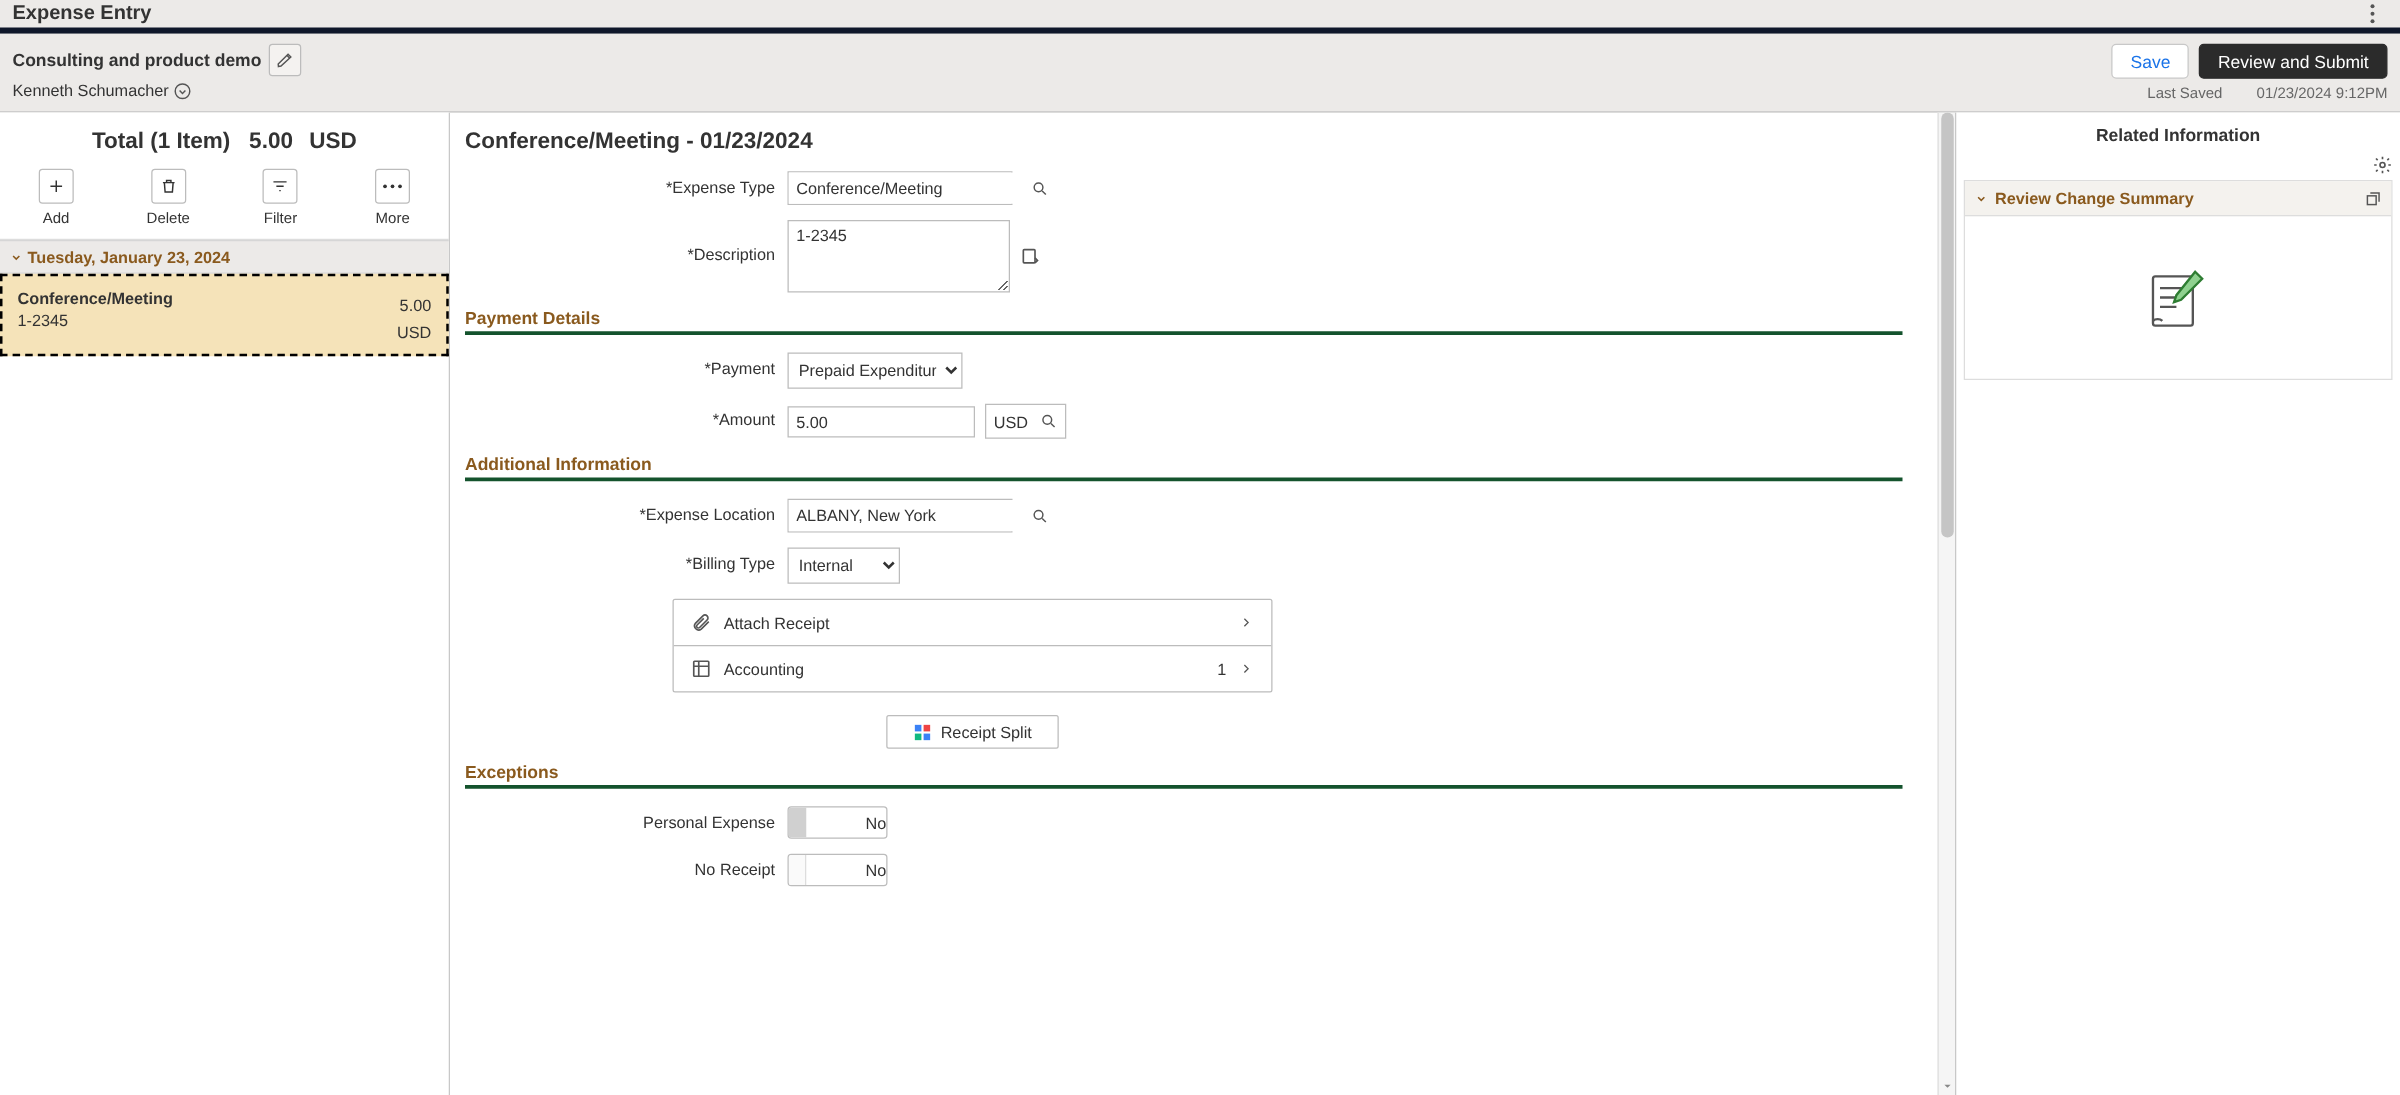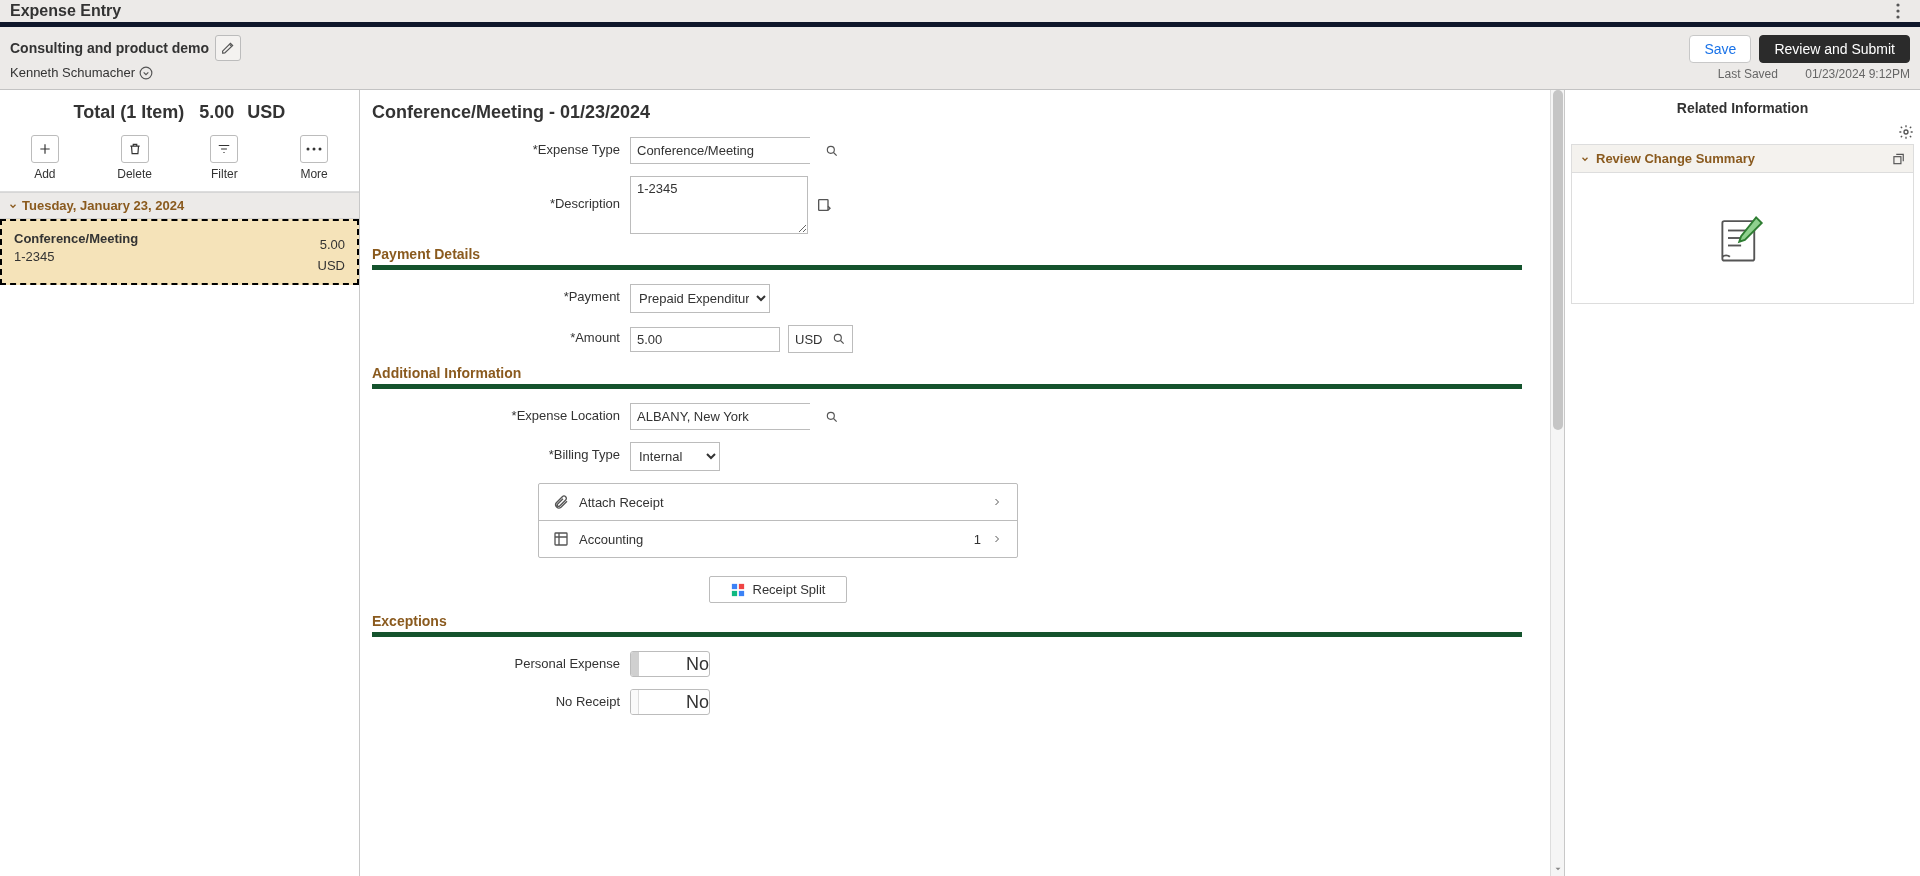--- a/index.html
+++ b/index.html
@@ -56,37 +56,37 @@
   .form-label { width:258px; text-align:right; padding-right:10px; padding-top:5px; font-size:13px;}
   .form-field { display:flex; align-items:center; gap:8px;}
   input[type=text], textarea, select { font-family:inherit; font-size:13px; padding:4px 6px; border:1px solid #bcbcbc; background:#fff; color:#333;}
   .input-date-wrap { position:relative; display:flex; align-items:center;}
   .input-date { width:128px; border:1px solid #bcbcbc; padding:5px 6px; border-right:none;}
   .date-btn { width:24px; height:28px; border:1px solid #bcbcbc; background:#fff; display:flex; align-items:center; justify-content:center; cursor:pointer;}
   .lookup-wrap { position:relative; width:180px; border:1px solid #bcbcbc; display:flex; align-items:center; background:#fff;}
   .lookup-wrap input { border:none; flex:1; padding:5px 6px; outline:none;}
   .lookup-icon { padding:0 6px; cursor:pointer;}
   textarea { width:178px; height:58px; resize:both;}
-  .section-heading { color:#8a5a1e; font-size:14px; font-weight:bold; border-bottom:5px solid #14532d; padding-bottom:3px; margin:10px 0 14px 0;}
+  .section-heading { color:#8a5a1e; font-size:14px; font-weight:bold; border-bottom:3px solid #14532d; padding-bottom:3px; margin:10px 0 14px 0;}
   select { padding:5px 4px; }
   .select-payment { width:140px; }
   .select-billing { width:90px; }
   .amount-input { width:150px; padding:5px 6px;}
   .currency-box { border:1px solid #bcbcbc; padding:3px 6px; display:flex; align-items:center; gap:10px; height:28px; cursor:pointer; background:#fff;}
   .panel-box-group { width:480px; margin-left:166px; border:1px solid #bcbcbc; border-radius:2px; margin-top:4px;}
   .panel-box { display:flex; align-items:center; justify-content:space-between; padding:10px 14px; cursor:pointer; }
   .panel-box + .panel-box { border-top:1px solid #bcbcbc;}
   .panel-box .pleft { display:flex; align-items:center; gap:10px;}
   .panel-box .pright { display:flex; align-items:center; gap:10px;}
   .receipt-split-row { text-align:center; margin:18px 0 10px 166px; width:480px;}
   .receipt-split-btn { display:inline-flex; align-items:center; gap:8px; border:1px solid #bcbcbc; background:#fff; padding:5px 21px; cursor:pointer; border-radius:2px;}
   .toggle { width:80px; height:26px; border:1px solid #bcbcbc; border-radius:3px; display:flex; align-items:center; background:#fff; cursor:pointer; overflow:hidden;}
   .toggle .knob { width:20px; height:100%; background:#d0d0d0;}
   .toggle.light .knob { background:#fafafa; border-right:1px solid #ddd;}
-  .toggle .tlabel { flex:1; text-align:center; font-size:18px;padding-left:47px;}
+  .toggle .tlabel { flex:1; text-align:center; font-size:13px;padding-left:47px;}
 
   
   .right-panel { width:356px; border-left:1px solid #c8c8c8; background:#fff; display:flex; flex-direction:column;}
   .right-header { text-align:center; font-weight:bold; font-size:14px; padding:10px 0 28px; position:relative;}
   .right-header .gear { position:absolute; right:6px; bottom:4px; cursor:pointer;}
   .summary-card { margin:0 6px; border:1px solid #ddd;}
   .summary-card-header { background:#f4f2ee; border-bottom:1px solid #ddd; padding:6px 8px; display:flex; align-items:flex-end; justify-content:space-between;}
   .summary-card-header .sleft { display:flex; align-items:center; gap:6px; color:#8a5a1e; font-weight:bold;}
   .summary-body { height:130px; display:flex; align-items:center; justify-content:center;}
 

